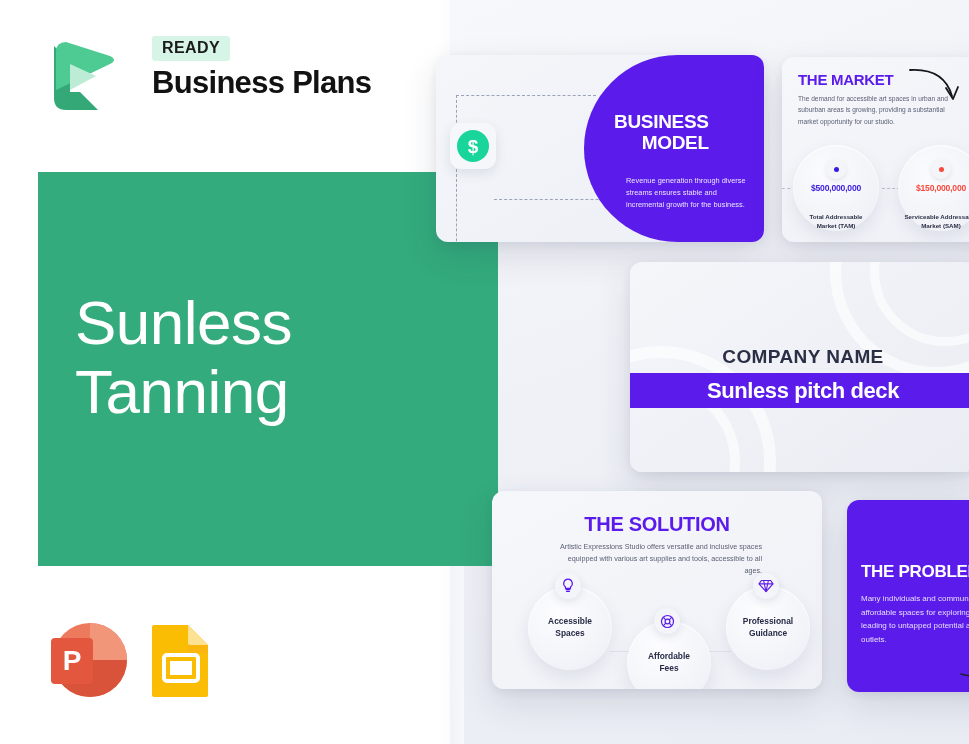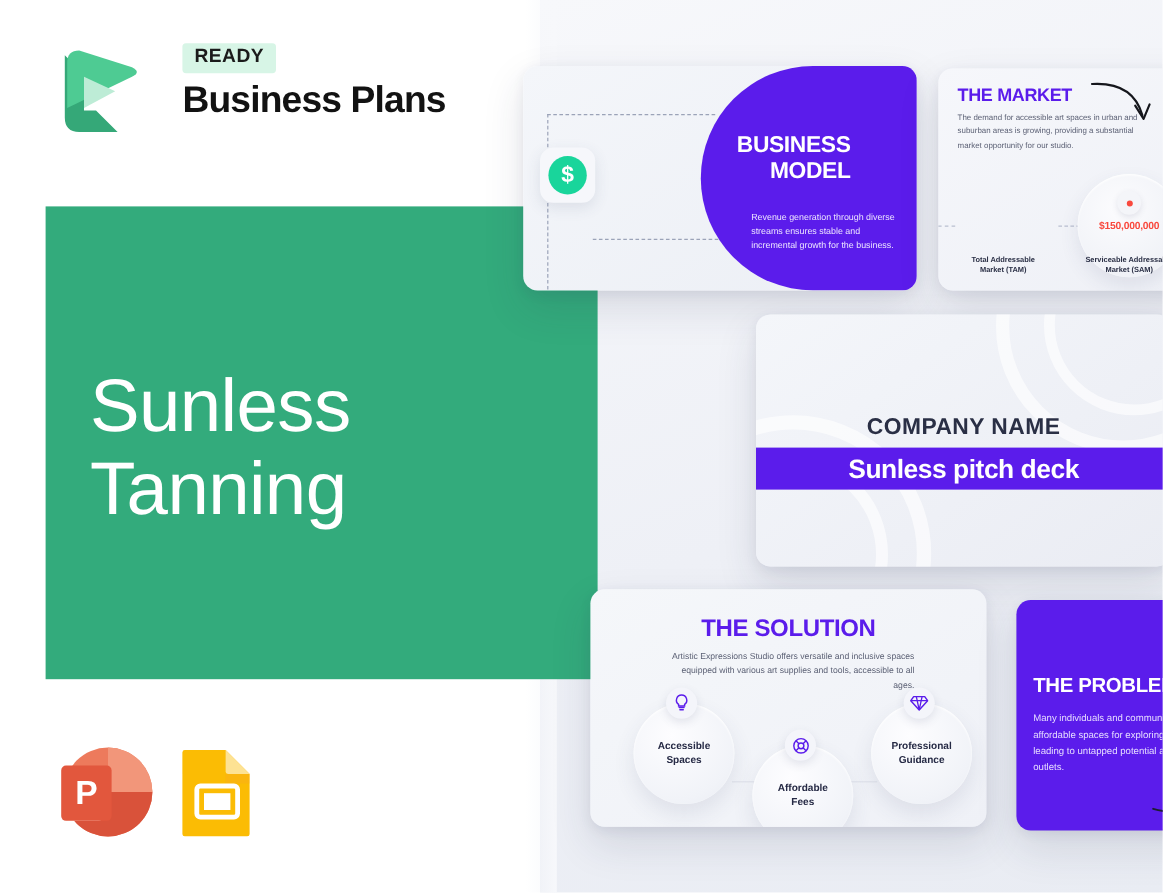--- a/index.html
+++ b/index.html
@@ -19,21 +19,21 @@
     position:absolute;left:438px;top:0;width:26px;height:744px;
     background:linear-gradient(90deg,rgba(247,248,251,0) 0%,rgba(247,248,251,1) 100%);
   }
 
   
   .green-block{
     position:absolute;left:38px;top:172px;width:460px;height:394px;
     background:#33ab7c;
   }
   .hero-title{
-    position:absolute;left:75px;top:304px;width:420px;
+    position:absolute;left:75px;top:288px;width:420px;
     color:#ffffff;font-size:62px;line-height:1.12;font-weight:400;
     letter-spacing:-.5px;white-space:pre-line;
   }
 
   
   .logo-wrap{position:absolute;left:40px;top:36px;width:330px;height:88px;}
   .logo-mark{position:absolute;left:0;top:2px;width:76px;height:80px;}
   .logo-text{position:absolute;left:112px;top:0;width:230px;}
   .ready-badge{
     display:inline-block;background:#d7f5e6;color:#1b1b1b;
@@ -225,20 +225,26 @@
     </div>
   </div>
 
   <div class="slide s-mk">
     <h2 class="mk-title">THE MARKET</h2>
     <p class="mk-body">The demand for accessible art spaces in urban and suburban areas is growing, providing a substantial market opportunity for our studio.</p>
 
     <div class="mk-dashline" style="left:-6px;width:20px;"></div>
     <div class="mk-dashline" style="left:100px;width:18px;"></div>
 
+    <div class="mk-circle mk-c1">
+      <div class="mk-dot">
+          <b style="background:#3b19e0"></b>
+        </div>
+      <div class="mk-val" style="color:#3b19e0">$500,000,000</div>
+    </div>
     <div class="mk-circle mk-c2">
       <div class="mk-dot">
           <b style="background:#f9493e"></b>
         </div>
       <div class="mk-val" style="color:#f9493e">$150,000,000</div>
     </div>
     <div class="mk-cap mk-cap1" style="white-space:pre-line">Total Addressable
 Market (TAM)</div>
     <div class="mk-cap mk-cap2" style="white-space:pre-line">Serviceable Addressable
 Market (SAM)</div>

